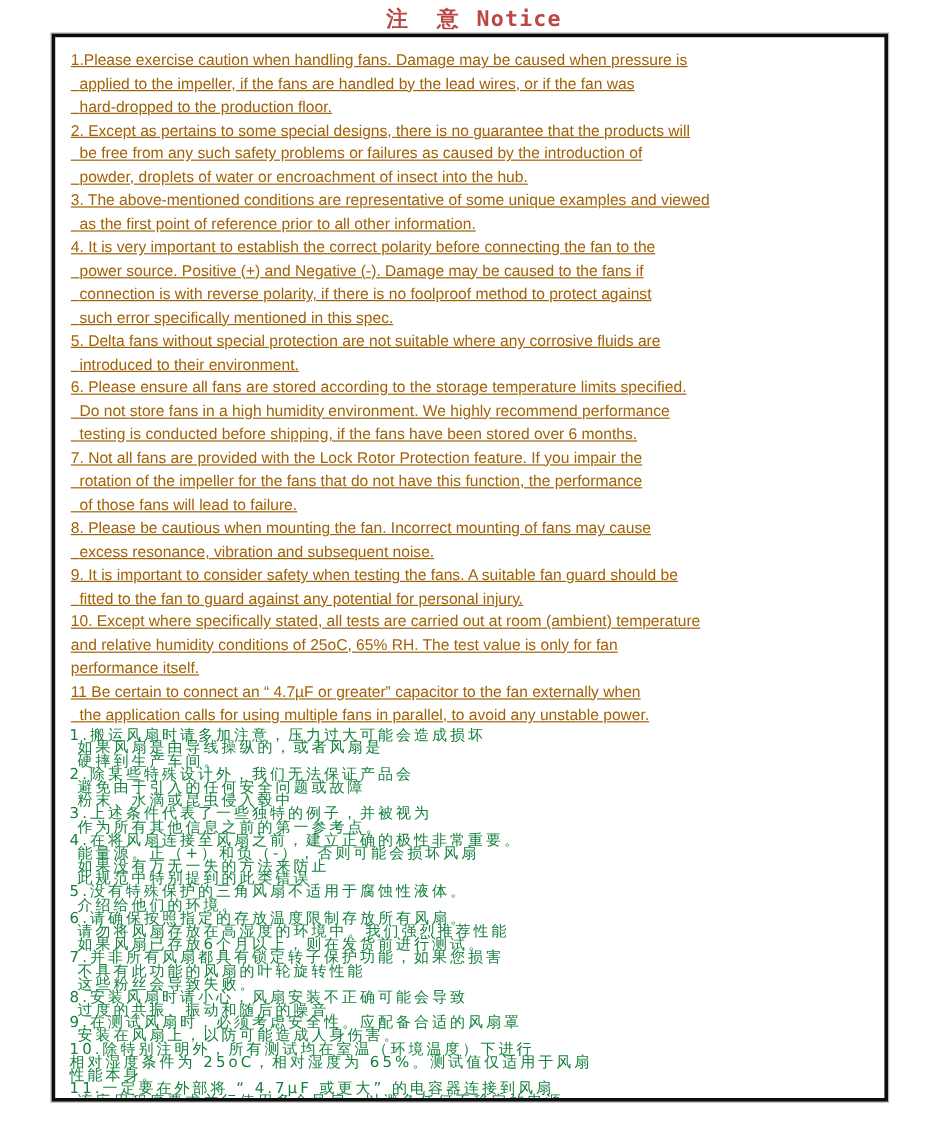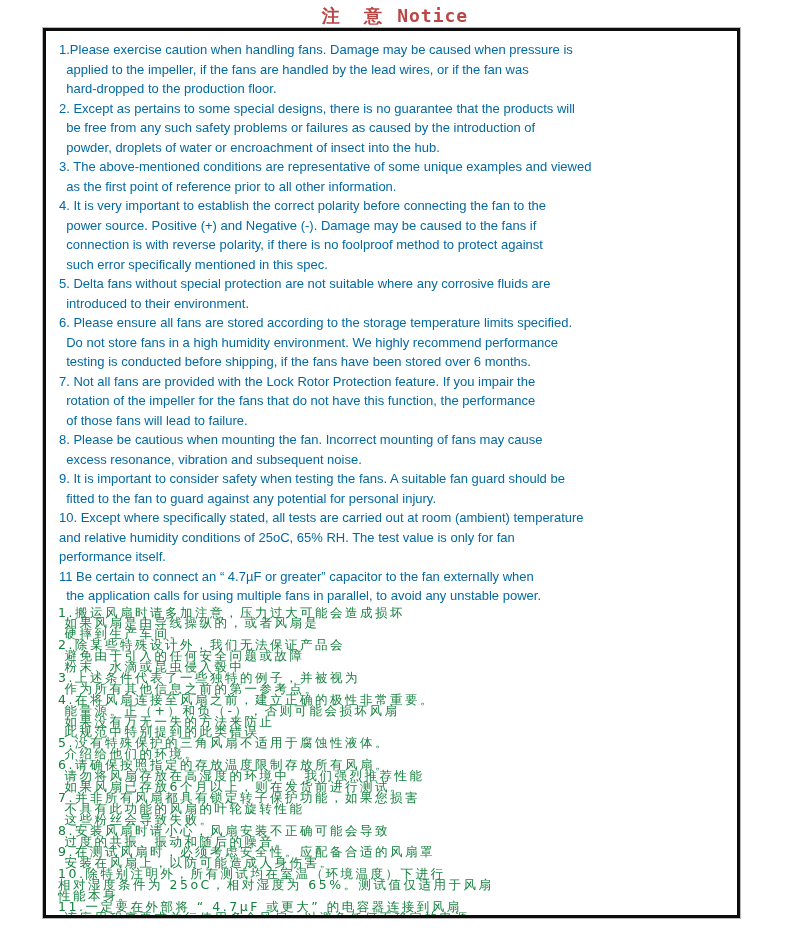--- a/index.html
+++ b/index.html
@@ -50,23 +50,24 @@
     box-shadow: 0 0 0 1px #b9b9b9;
     background: #ffffff;
     box-sizing: border-box;
     overflow: hidden;
   }
   .english-text {
     margin: 0;
     padding: 9px 14px 0 13px;
     font-size: 13px;
     line-height: 19.5px;
-    color: #0369a1;
+    color: #a16207;
     white-space: pre-wrap;
     font-family: "Liberation Sans", sans-serif;
+    text-decoration: underline;
   }
   .chinese-text {
     margin: 0;
     padding: 2px 6px 0 12px;
     font-size: 12.5px;
     line-height: 10.9px;
     letter-spacing: 2.5px;
     color: #15803d;
     white-space: pre-wrap;
     font-family: "DejaVu Sans", sans-serif;

